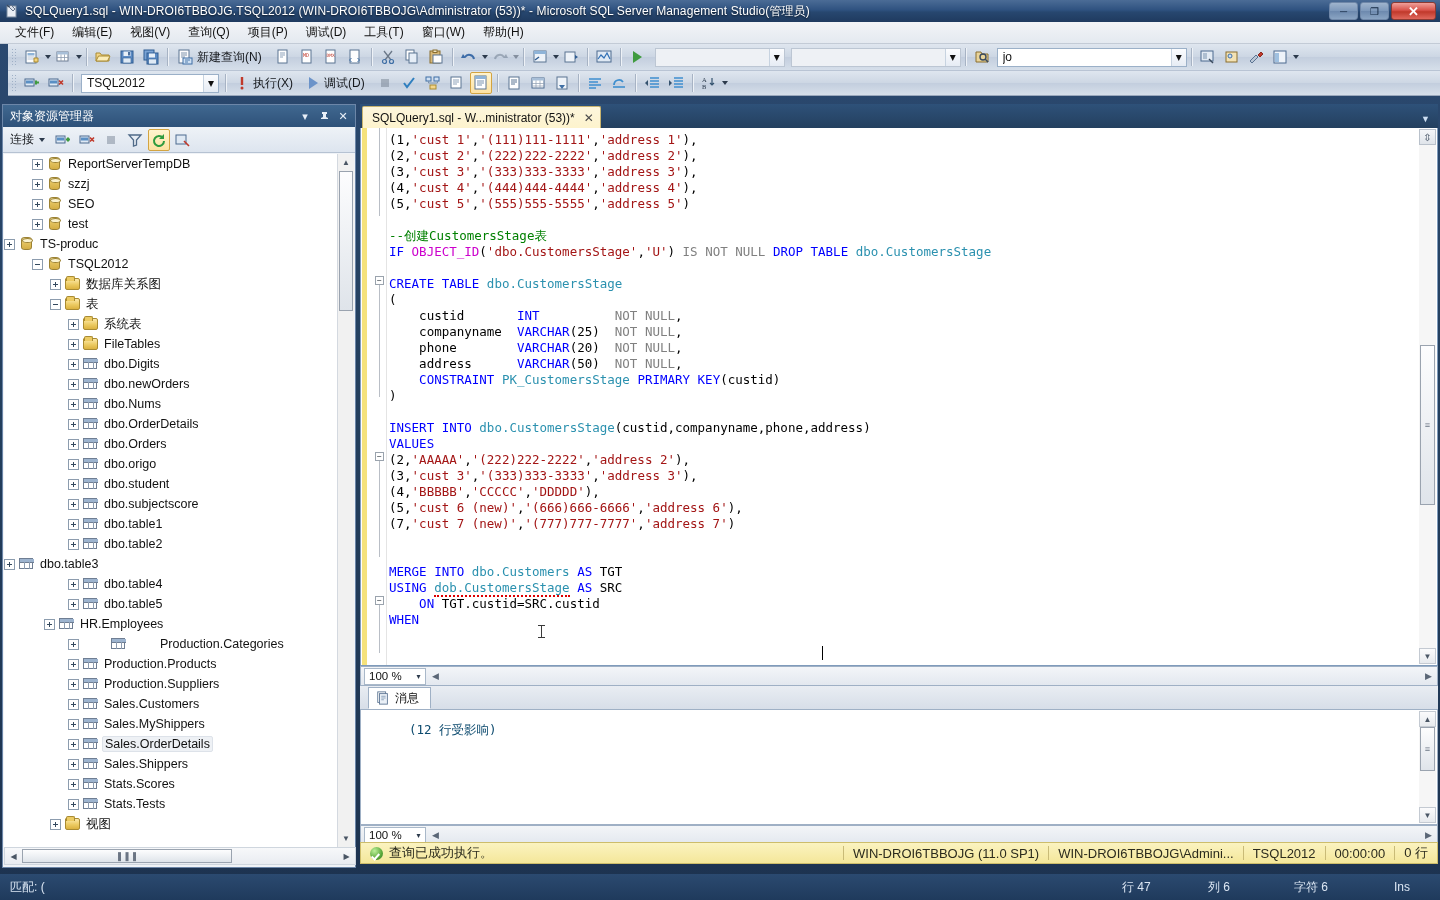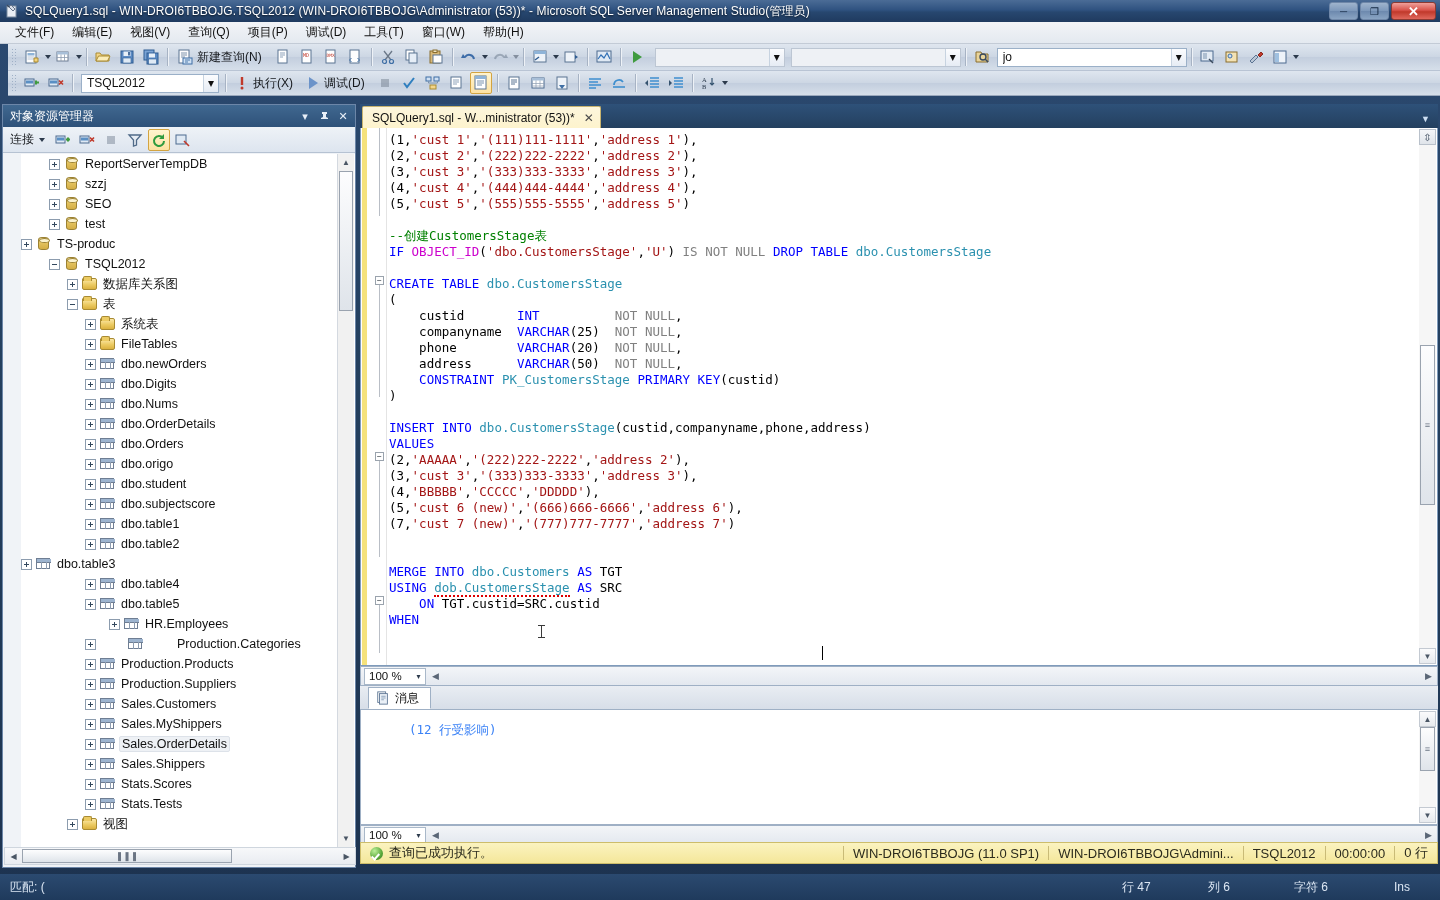--- a/index.html
+++ b/index.html
@@ -63,21 +63,21 @@
   .oe { position:absolute; left:2px; top:104px; width:354px; height:764px;
         background:#f0f3f7; border:1px solid #6c86a8; }
   .oe-head { height:22px; background:linear-gradient(180deg,#3f6punk 0,#345b86 100%);
         background:linear-gradient(180deg,#406890 0%,#2e5179 100%);
         display:flex; align-items:center; padding:0 4px 0 7px; color:#fff; }
   .oe-title { flex:1; font-size:12px; color:#fff; white-space:nowrap; }
   .oe-hbtn { width:16px; height:16px; display:flex; align-items:center; justify-content:center;
         color:#e8eff8; font-size:11px; margin-left:3px; }
   .oe-toolbar { height:26px; background:linear-gradient(180deg,#eef2f7 0%,#dde5ef 100%);
         border-bottom:1px solid #b6c2d2; display:flex; align-items:center; padding-left:6px; }
-  .oe-tree { position:absolute; left:18px; top:49px; width:334px; height:693px;
+  .oe-tree { position:absolute; left:1px; top:49px; width:334px; height:693px;
         background:#fff; overflow:hidden; }
   .tr { height:20px; display:flex; align-items:center; font-size:12.5px; color:#111;
         white-space:nowrap; padding-right:4px; }
   .tr .hl { background:#eef1f5; border:1px solid #dde2e9; border-radius:2px; padding:0 2px; margin:0 -2px; }
   .exp { width:11px; height:11px; border:1px solid #8c9cae; background:#fff; margin-right:4px;
         flex:0 0 auto; position:relative; }
   .exp:before { content:''; position:absolute; left:2px; top:4px; width:5px; height:1px; background:#34495e; }
   .exp.plus:after { content:''; position:absolute; left:4px; top:2px; width:1px; height:5px; background:#34495e; }
   .ti { width:16px; height:14px; margin-right:5px; flex:0 0 auto; position:relative; }
   
@@ -146,21 +146,21 @@
      display:flex; align-items:center; font-size:11.5px; color:#111; padding-left:4px; }
   .zoomsel .zarrow { margin-left:auto; width:13px; text-align:center; font-size:8px; color:#2c3a4c; }
 
   .respane { position:absolute; left:0; top:582px; width:1078px; height:139px; }
   .res-tabs { height:24px; background:linear-gradient(180deg,#e9edf3,#d7dee8);
       border-bottom:1px solid #9fb0c5; display:flex; align-items:flex-end; padding-left:8px; }
   .res-tab { height:22px; background:#fff; border:1px solid #9fb0c5; border-bottom:1px solid #fff;
       display:flex; align-items:center; padding:0 11px 0 7px; font-size:12px; color:#111; }
   .res-body { position:absolute; left:0; top:24px; width:1078px; height:115px; background:#fff;
       border:1px solid #9fb0c5; border-top:none; overflow:hidden; }
-  .res-text { font-family:"DejaVu Sans Mono", monospace; font-size:12.5px; color:#3b82f6;
+  .res-text { font-family:"DejaVu Sans Mono", monospace; font-size:12.5px; color:#0c4a6e;
       padding:12px 0 0 48px; }
   .res-vsb { position:absolute; right:1px; top:1px; width:17px; bottom:1px; background:#f6f6f6; }
 
   
   .sbar { position:absolute; left:360px; top:842px; width:1078px; height:22px;
      background:linear-gradient(180deg,#fbf3c0 0%,#f4e79a 100%); border:1px solid #cdbd6b;
      display:flex; align-items:center; font-size:13px; color:#2b2b1d; }
   .sb-cell { padding:0 9px; white-space:nowrap; display:flex; align-items:center; height:100%; }
   .sb-div { width:1px; height:14px; background:#c9bb77; }
   .okdot { width:13px; height:13px; border-radius:50%; margin-right:6px;
@@ -667,34 +667,34 @@
           <span class="ti">
             <span class="i-fold" style="position: absolute;"></span>
           </span>
           <span>FileTables</span>
         </div>
         <div class="tr" style="padding-left: 64px;">
           <span class="exp plus"></span>
           <span class="ti">
             <span class="i-tbl" style="position: absolute;"></span>
           </span>
+          <span>dbo.Digits</span>
+        </div>
+        <div class="tr" style="padding-left: 64px;">
+          <span class="exp plus"></span>
+          <span class="ti">
+            <span class="i-tbl" style="position: absolute;"></span>
+          </span>
           <span>dbo.newOrders</span>
         </div>
         <div class="tr" style="padding-left: 64px;">
           <span class="exp plus"></span>
           <span class="ti">
             <span class="i-tbl" style="position: absolute;"></span>
           </span>
-          <span>dbo.Digits</span>
-        </div>
-        <div class="tr" style="padding-left: 64px;">
-          <span class="exp plus"></span>
-          <span class="ti">
-            <span class="i-tbl" style="position: absolute;"></span>
-          </span>
           <span>dbo.Nums</span>
         </div>
         <div class="tr" style="padding-left: 64px;">
           <span class="exp plus"></span>
           <span class="ti">
             <span class="i-tbl" style="position: absolute;"></span>
           </span>
           <span>dbo.OrderDetails</span>
         </div>
         <div class="tr" style="padding-left: 64px;">
@@ -753,21 +753,21 @@
           </span>
           <span>dbo.table4</span>
         </div>
         <div class="tr" style="padding-left: 64px;">
           <span class="exp plus"></span>
           <span class="ti">
             <span class="i-tbl" style="position: absolute;"></span>
           </span>
           <span>dbo.table5</span>
         </div>
-        <div class="tr" style="padding-left: 88px;">
+        <div class="tr" style="padding-left: 40px;">
           <span class="exp plus"></span>
           <span class="ti">
             <span class="i-tbl" style="position: absolute;"></span>
           </span>
           <span>HR.Employees</span>
         </div>
         <div class="tr" style="padding-left: 64px; gap: 28px;">
           <span class="exp plus"></span>
           <span class="ti">
             <span class="i-tbl" style="position: absolute;"></span>

